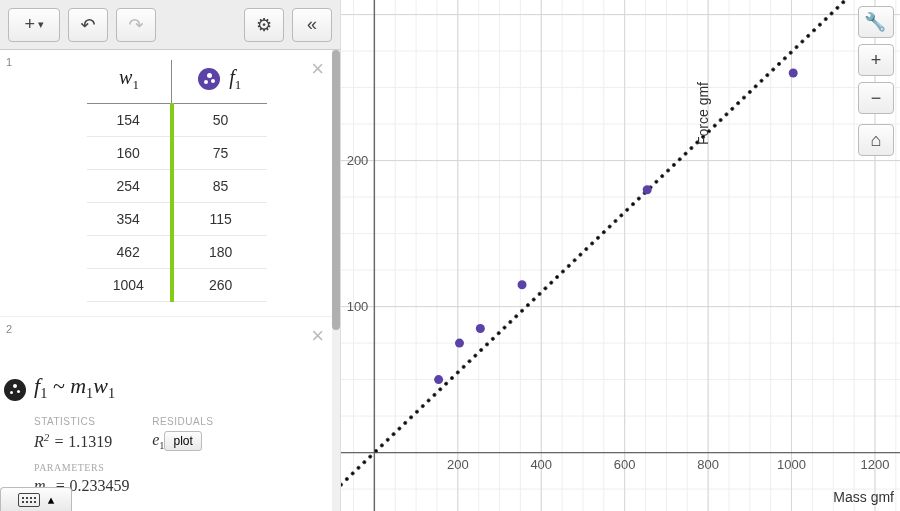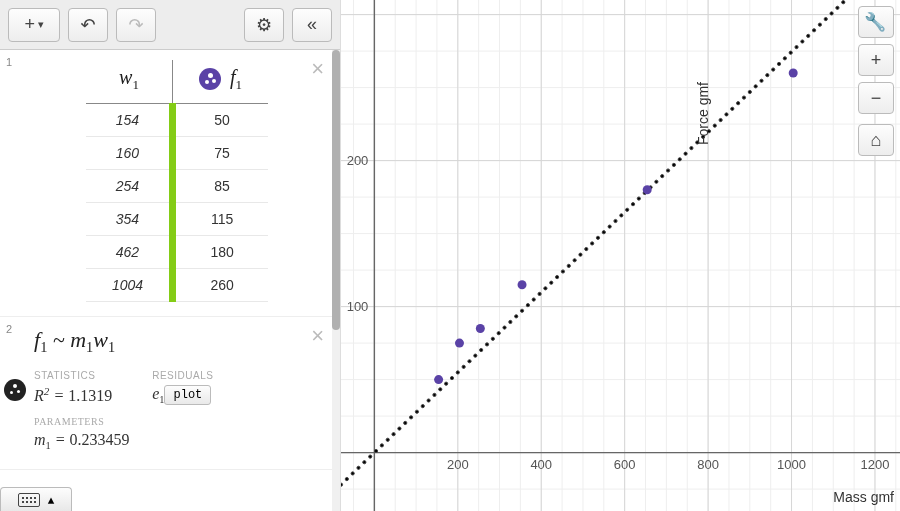--- a/index.html
+++ b/index.html
@@ -17,32 +17,32 @@
   .scrollbar-track { position:absolute; right:0; top:0; width:8px; height:100%; background:#f0f0f0; }
   .scrollbar-thumb { position:absolute; right:0; top:0; width:8px; height:280px; background:#b0b0b0; border-radius:4px; }
   .exp-item { position: relative; border-bottom: 1px solid #eee; display:flex; }
   .exp-index { width: 30px; font-size: 11px; color: #888; padding: 6px 0 0 6px; }
   .exp-body { flex: 1; padding: 10px 12px 14px 4px; }
   .close-x { position: absolute; right: 8px; top: 6px; color: #bbb; font-size: 22px; cursor: pointer; }
   table.data-table { border-collapse: collapse; margin: 0 auto; }
   table.data-table th { padding: 6px 26px 10px; font-weight: normal; font-style: italic; font-family: "Times New Roman", serif; font-size: 20px; color:#222; border-bottom: 1px solid #888; }
   table.data-table th:first-child { border-right: 1px solid #888; }
   table.data-table td { padding: 8px 26px; text-align: center; font-family: Arial; font-size: 14px; color: #333; border-bottom: 1px solid #e8e8e8; }
-  table.data-table td:first-child { border-right: 7px solid #84cc16; font-style: italic; }
+  table.data-table td:first-child { border-right: 4px solid #84cc16; }
   .color-dot { display:inline-block; width:22px; height:22px; border-radius:50%; background:#5a42a6; vertical-align:middle; margin-right:4px; position:relative; }
   .color-dot::before { content:""; position:absolute; width:5px; height:5px; background:#fff; border-radius:50%; top:5px; left:9px; }
   .color-dot::after { content:""; position:absolute; width:4px; height:4px; background:#fff; border-radius:50%; top:12px; left:6px; box-shadow: 7px -1px 0 #fff; }
   .sub { font-size: 0.65em; vertical-align: sub; font-style: normal; }
   .regression-body { font-family:"Times New Roman",serif; }
-  .reg-formula { font-style:italic; font-size:22px; color:#222; margin-bottom:14px; }
+  .reg-formula { font-style:italic; font-size:22px; color:#222; margin-bottom:14px;margin-top:46px; }
   .reg-sections { display:flex; gap:40px; font-family:Arial; }
   .reg-label { font-size:10px; letter-spacing:0.5px; color:#aaa; margin-bottom:4px; }
   .reg-value { font-family:"Times New Roman",serif; font-style:italic; font-size:16px; color:#333; }
   .reg-residuals { display:flex; align-items:center; gap:0; }
-  .plot-btn { font-family:Liberation Mono, monospace; font-size:12px; padding:2px 8px; background:linear-gradient(#fdfdfd,#e9e9e9); border:1px solid #bbb; border-radius:3px; cursor:pointer; }
+  .plot-btn { font-family:Liberation Sans, sans-serif; font-size:12px; padding:2px 8px; background:linear-gradient(#fdfdfd,#e9e9e9); border:1px solid #bbb; border-radius:3px; cursor:pointer; }
   .reg-icon { position:absolute; left:4px; top:62px; width:22px; height:22px; border-radius:50%; background:#222; }
   .reg-icon::before { content:""; position:absolute; width:4px; height:4px; background:#fff; border-radius:50%; top:5px; left:9px; }
   .reg-icon::after { content:""; position:absolute; width:3px; height:3px; background:#fff; border-radius:50%; top:12px; left:6px; box-shadow: 7px -1px 0 #fff; }
   .keypad-toggle { position:absolute; bottom:0; left:0; height:24px; width:72px; background:linear-gradient(#fdfdfd,#e8e8e8); border:1px solid #bbb; border-bottom:none; border-radius:4px 4px 0 0; display:flex; align-items:center; justify-content:center; gap:8px; cursor:pointer; font-size:13px; }
   .kbd-icon { display:inline-block; width:22px; height:14px; border:1.5px solid #444; border-radius:2px; position:relative; }
   .kbd-icon::before { content:""; position:absolute; inset:2px; background:
     radial-gradient(circle,#444 0.8px,transparent 0.8px) 0 0/4px 4px; }
   
   .graph-pane { position: relative; width: 559px; height: 511px; background: #fff; overflow:hidden; }
   svg.graph { position:absolute; inset:0; }

